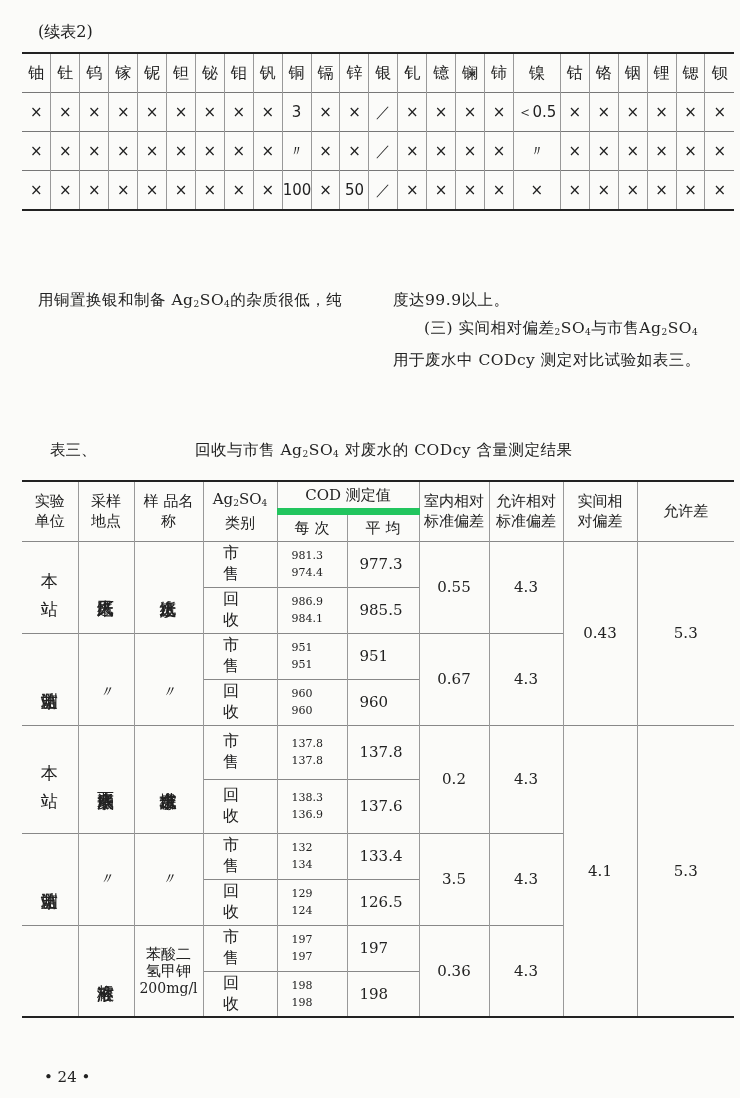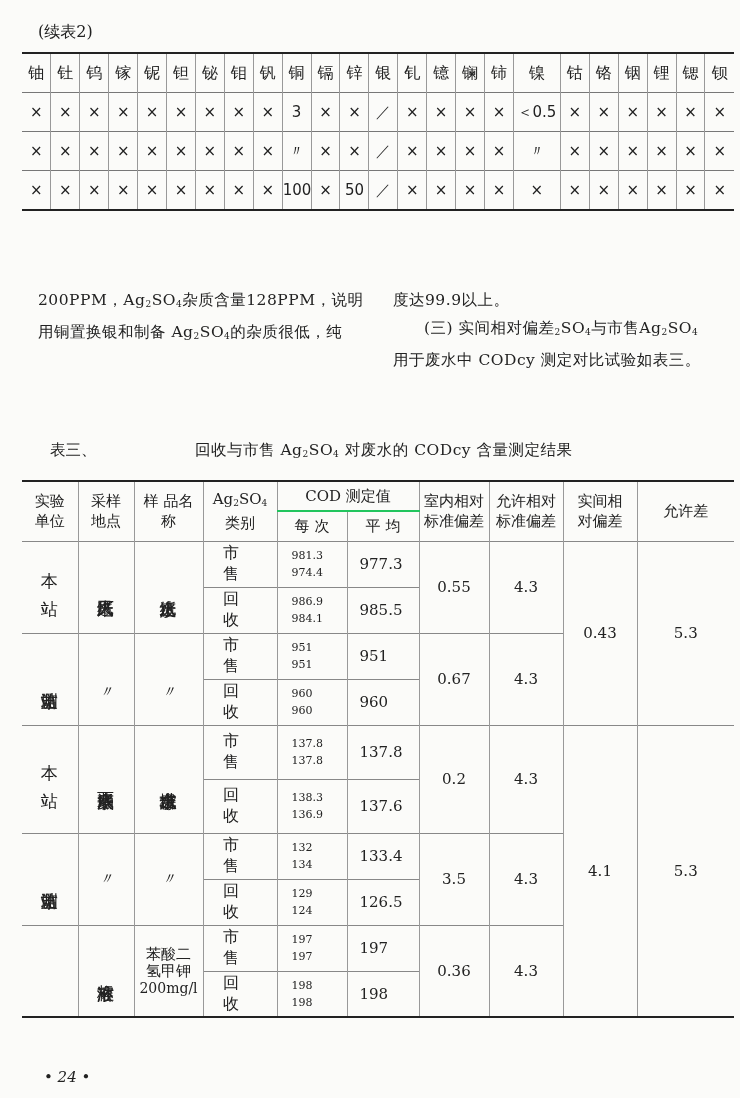--- a/index.html
+++ b/index.html
@@ -41,21 +41,21 @@
     border-left: 1px solid #999; border-top: 1px solid #888;
     text-align: center; vertical-align: middle; padding: 0; font-size: 15px;
   }
   #t3 td.first { border-left: none; }
   #t3 .hdr { font-size: 15px; line-height: 20px; }
   #t3 .vert { writing-mode: vertical-rl; text-orientation: upright; letter-spacing: 0px; line-height: 18px; margin: 0 auto; font-size: 17px; }
   #t3 .num2 { font-size: 11px; line-height: 17px; text-align: left; padding-left: 14px; font-family: "DejaVu Serif", serif; }
   #t3 .numavg { font-size: 15px; text-align: left; padding-left: 12px; }
   #t3 .type { letter-spacing: 22px; font-size: 16px; padding-left: 4px; }
   #t3 .ditto { font-size: 16px; font-style: italic; }
-  #page-num { left: 44px; top: 1068px; font-size: 15px; font-style: italic; }
+  #page-num { left: 44px; top: 1068px; font-size: 15px; }
 </style>
 </head>
 <body>
 
 <div class="abs" id="t2-caption">(续表2)</div>
 <table id="t2">
   <tbody>
       <tr>
     <td>铀</td>
     <td>钍</td>
@@ -157,21 +157,20 @@
     <td>×</td>
     <td>×</td>
     <td>×</td>
     <td>×</td>
     <td>×</td>
   </tr>
 </tbody>
   </table>
 
 <div class="abs para" id="col-left">
-  <div><span>200PPM，Ag</span><sub>2</sub><span>SO</span><sub>4</sub><span>杂质含量128PPM，说明</span></div>
   <div><span>用铜置换银和制备 Ag</span><sub>2</sub><span>SO</span><sub>4</sub><span>的杂质很低，纯</span></div>
 </div>
 <div class="abs para" id="col-right">
   <div>度达99.9以上。</div>
   <div class="indent"><span>(三) 实间相对偏差</span><sub>2</sub><span>SO</span><sub>4</sub><span>与市售Ag</span><sub>2</sub><span>SO</span><sub>4</sub></div>
   <div>用于废水中 CODcy 测定对比试验如表三。</div>
 </div>
 
 <div class="abs" id="t3-label">表三、</div>
 <div class="abs" id="t3-title"><span>回收与市售 Ag</span><sub>2</sub><span>SO</span><sub>4</sub><span> 对废水的 CODcy 含量测定结果</span></div>
@@ -198,21 +197,21 @@
     <td class="hdr" rowspan="2">
           <div style="width:36px;margin:7px auto">采样地点</div>
         </td>
     <td class="hdr" rowspan="2">
           <div style="width:50px;margin:0 auto">样 品名 称</div>
         </td>
     <td class="hdr" rowspan="2">
           <div><span>Ag</span><sub>2</sub><span>SO</span><sub>4</sub></div>
           <div>类别</div>
         </td>
-    <td class="hdr" colspan="2" style="border-bottom:2px solid #22c55e">COD  测定值</td>
+    <td class="hdr" colspan="2" style="border-bottom:7px solid #22c55e">COD  测定值</td>
     <td class="hdr" rowspan="2">
           <div style="width:66px;margin:0 auto">室内相对标准偏差</div>
         </td>
     <td class="hdr" rowspan="2">
           <div style="width:66px;margin:0 auto">允许相对标准偏差</div>
         </td>
     <td class="hdr" rowspan="2">
           <div style="width:50px;margin:0 auto">实间相对偏差</div>
         </td>
     <td class="hdr" rowspan="2">允许差</td>

